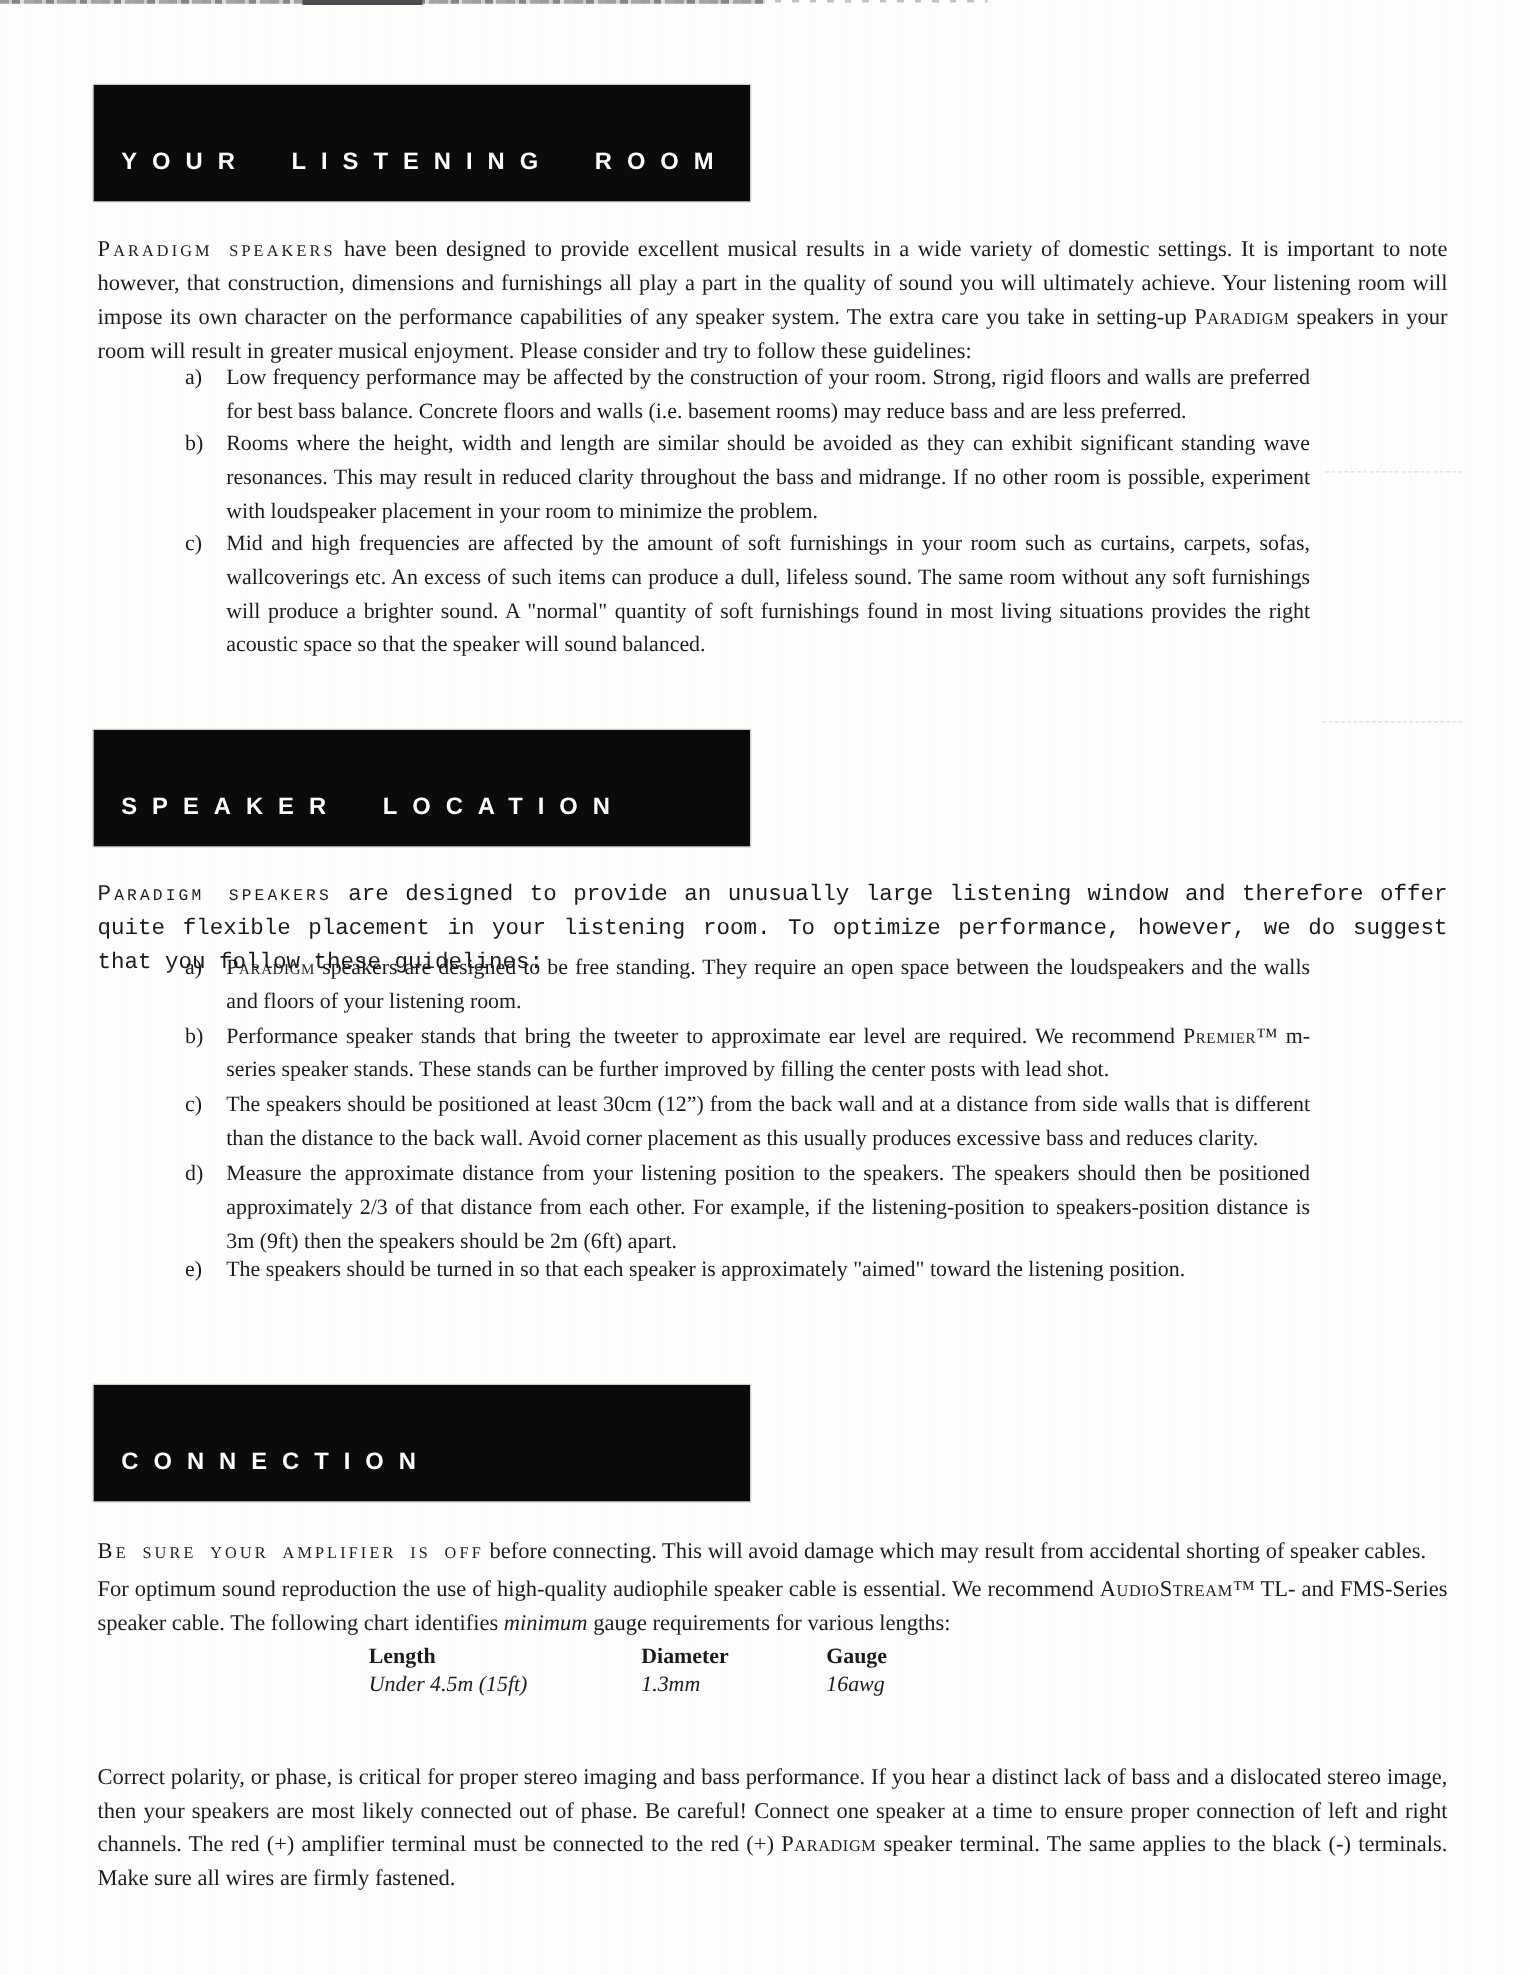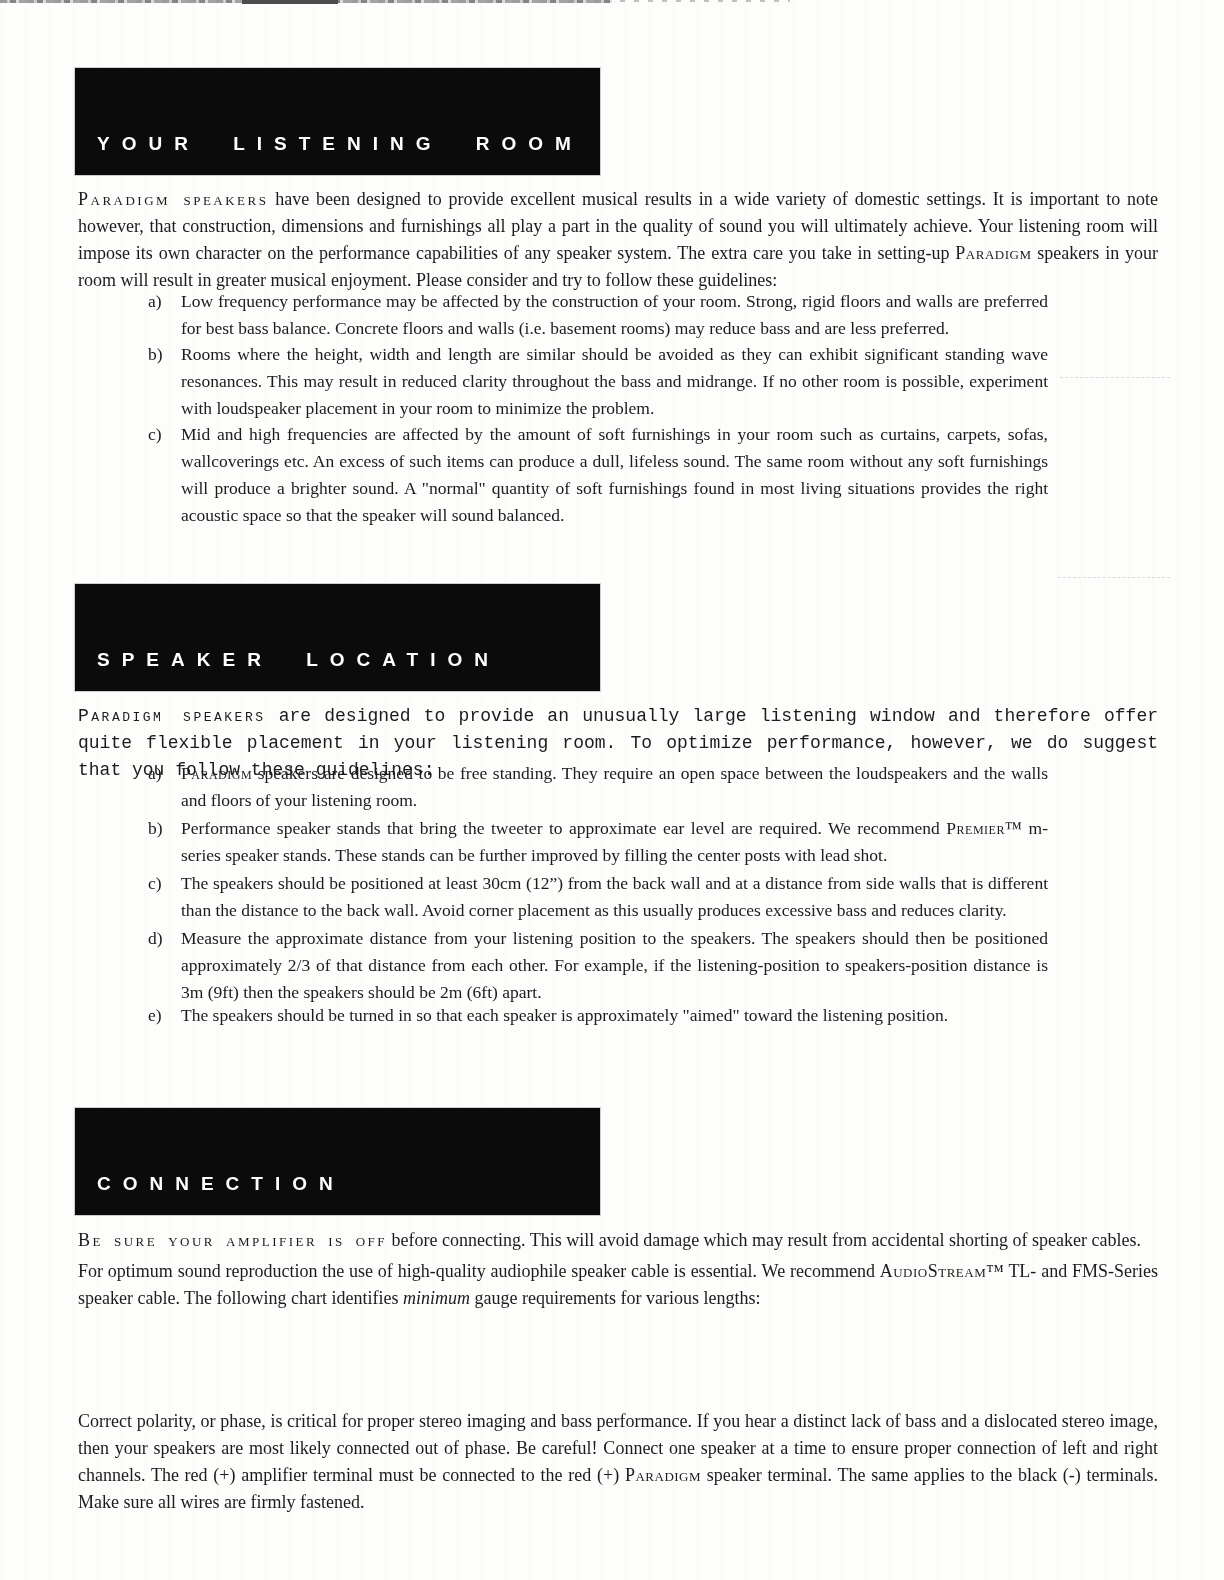--- a/index.html
+++ b/index.html
@@ -23,21 +23,21 @@
   .top-noise-dark { position: absolute; top: 0; left: 242px; width: 96px; height: 4px; background: #4c4c4c; }
   .top-noise-right {
     position: absolute; top: 0; left: 620px; width: 170px; height: 2px;
     background: repeating-linear-gradient(90deg, #9a9a9a 0 5px, transparent 5px 14px);
     opacity: .6;
   }
   .dash-artifact { position: absolute; border-top: 1px dashed #bfbfbf; opacity: .55; }
 
   
   .bar {
-    position: absolute; left: 75px; width: 525px; height: 107px;
+    position: absolute; left: 75px; width: 525px; height: 93px;
     background: #0b0b0b;
     box-shadow: 0 0 0 1px #cfcfcf;
   }
   .bar-title {
     position: absolute; left: 22px; bottom: 20px;
     color: #ffffff;
     font-family: "Liberation Sans", sans-serif;
     font-weight: 700;
     font-size: 19px;
     letter-spacing: 12px;
@@ -137,17 +137,27 @@
 
   <div class="bar" style="top:1108px;">
     <div class="bar-title">CONNECTION</div>
   </div>
 
   <p class="para" style="top:1258px;"><span>For optimum sound reproduction the use of high-quality audiophile speaker cable is essential. We recommend </span><span class="sci">AudioStream</span><span>™ TL- and FMS-Series speaker cable. The following chart identifies </span><span class="it">minimum</span><span> gauge requirements for various lengths:</span></p>
 
   <p class="para" style="top:1227px;"><span class="sc">Be sure your amplifier is off</span><span> before connecting. This will avoid damage which may result from accidental shorting of speaker cables.</span></p>
 
   <div class="cable-table">
+    <div class="trow thead">
+      <span class="c1">Length</span>
+      <span class="c2">Diameter</span>
+      <span class="c3">Gauge</span>
+    </div>
+    <div class="trow tdata">
+      <span class="c1">Under 4.5m (15ft)</span>
+      <span class="c2">1.3mm</span>
+      <span class="c3">16awg</span>
+    </div>
   </div>
 
   <p class="para" style="top:1408px;"><span>Correct polarity, or phase, is critical for proper stereo imaging and bass performance. If you hear a distinct lack of bass and a dislocated stereo image, then your speakers are most likely connected out of phase. Be careful! Connect one speaker at a time to ensure proper connection of left and right channels. The red (+) amplifier terminal must be connected to the red (+) </span><span class="sci">Paradigm</span><span> speaker terminal. The same applies to the black (-) terminals. Make sure all wires are firmly fastened.</span></p>
 
 </div>
 
 </body></html>

